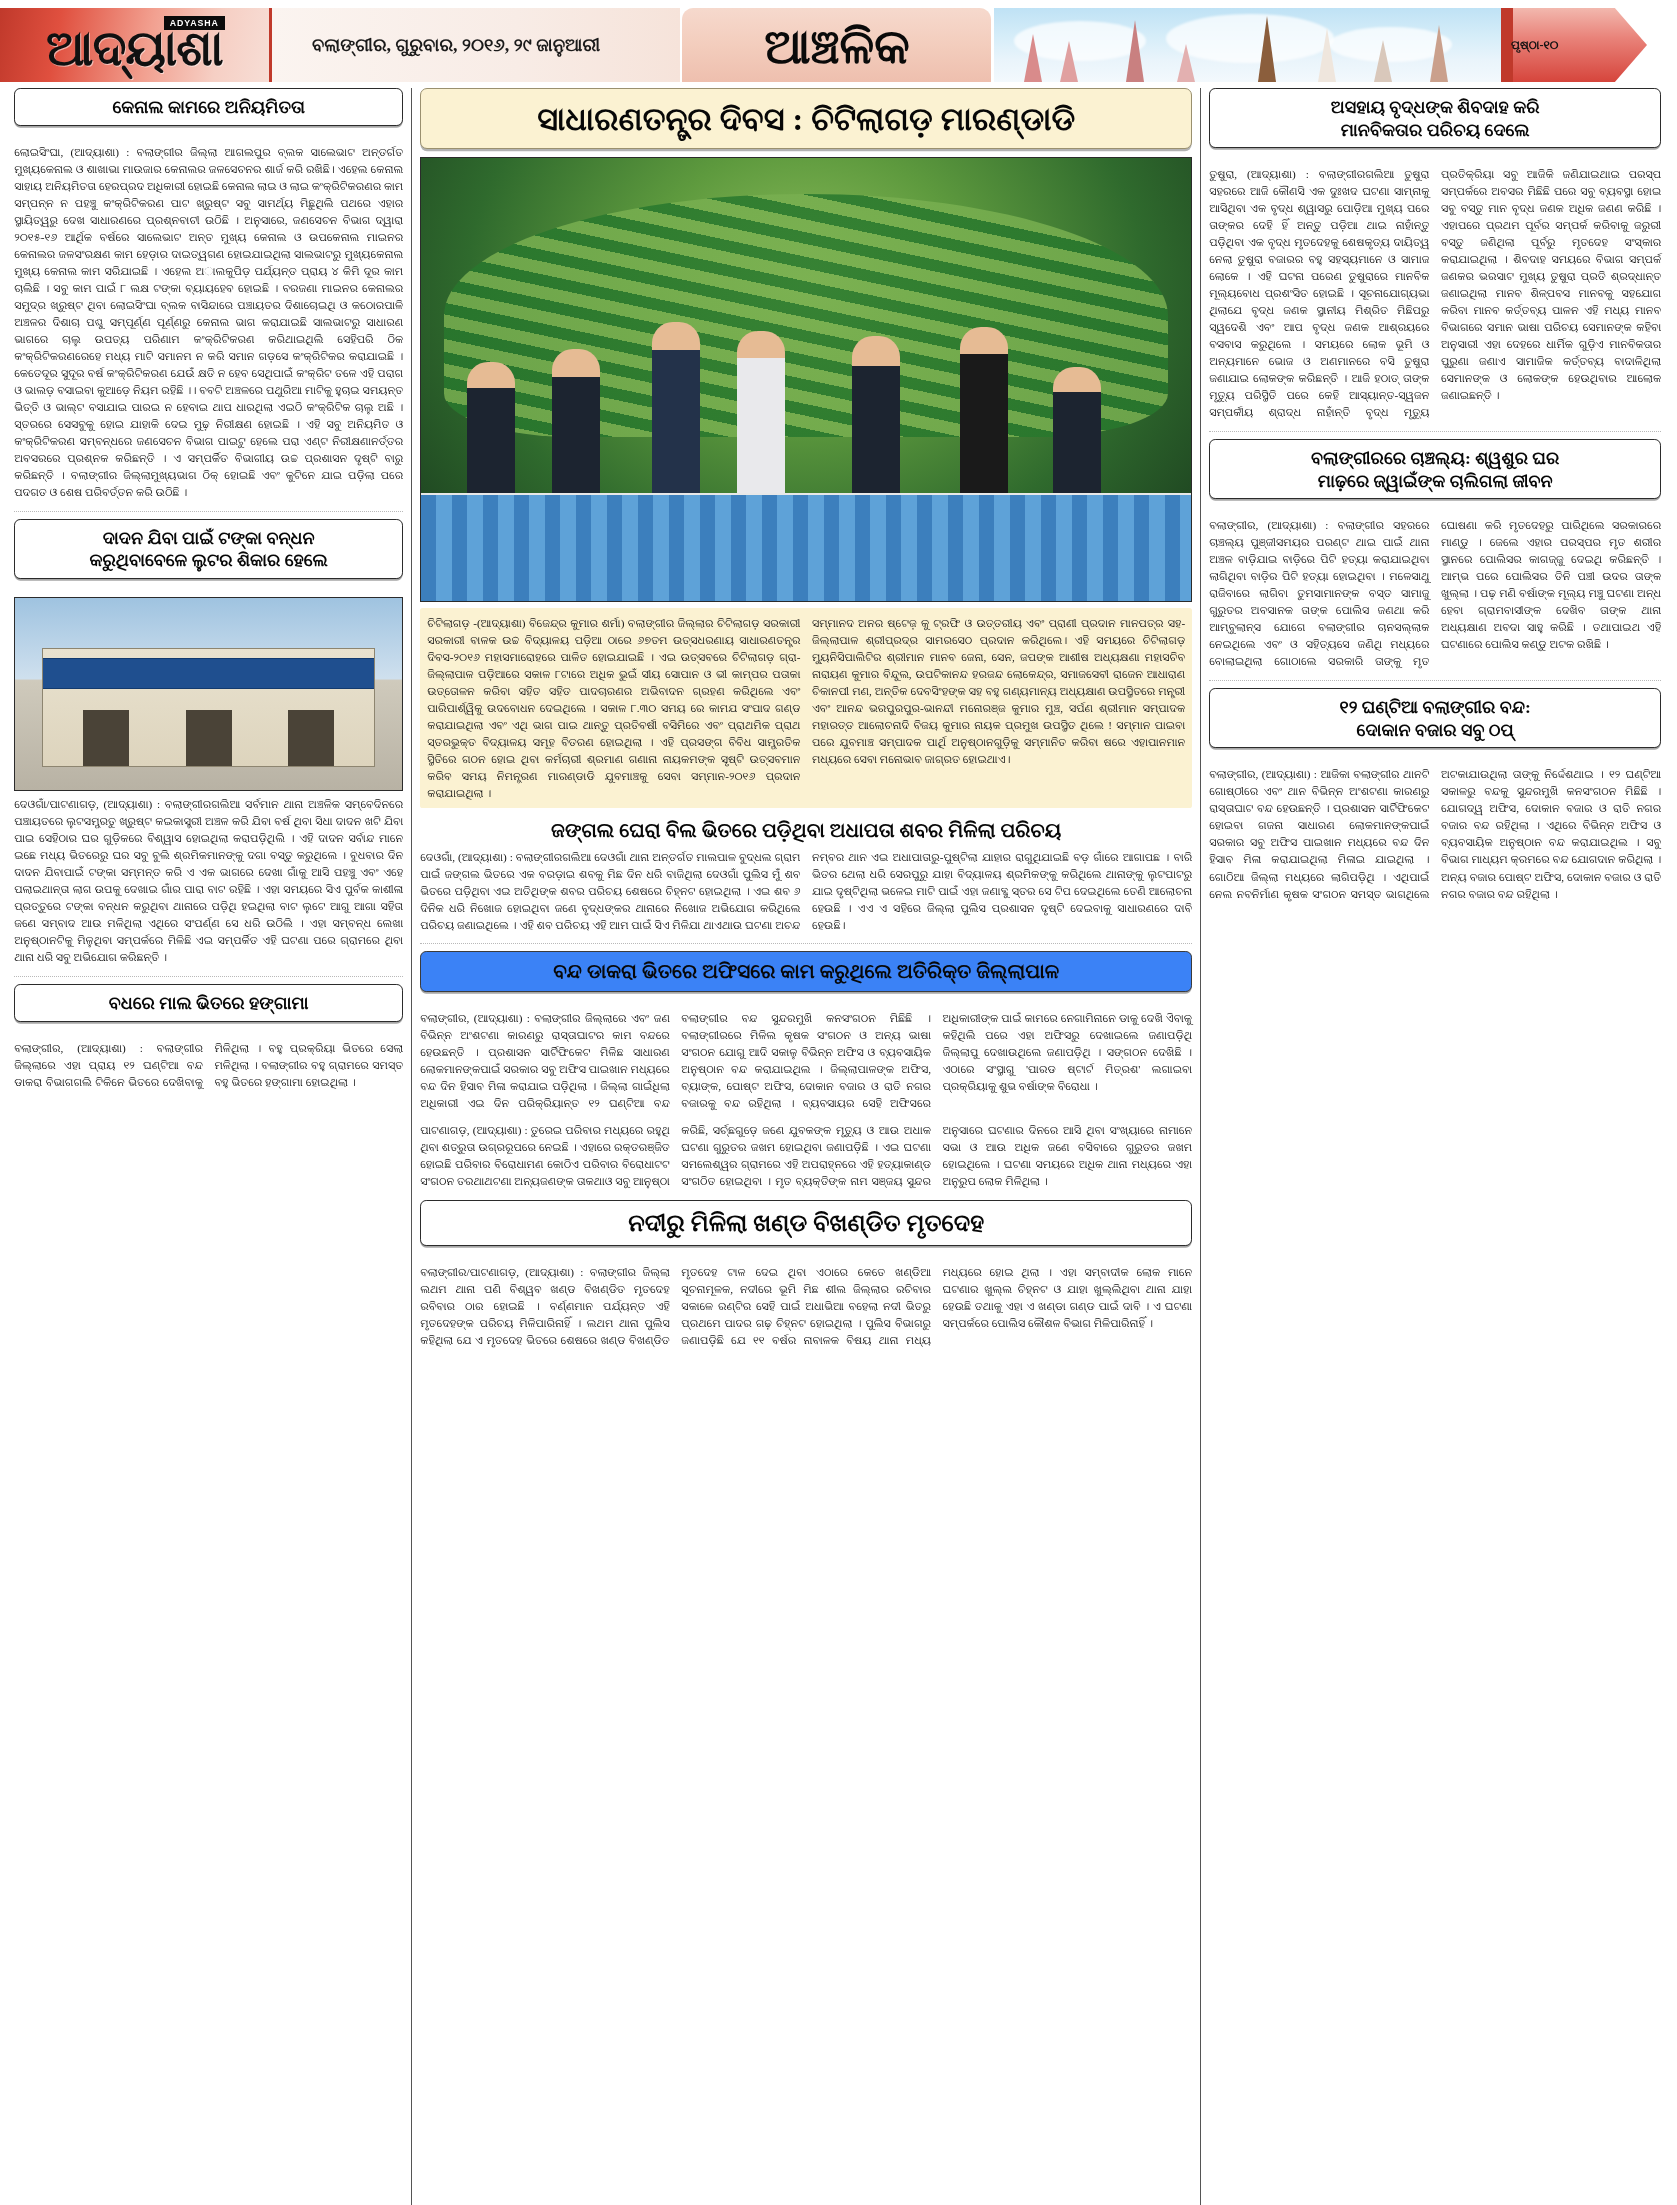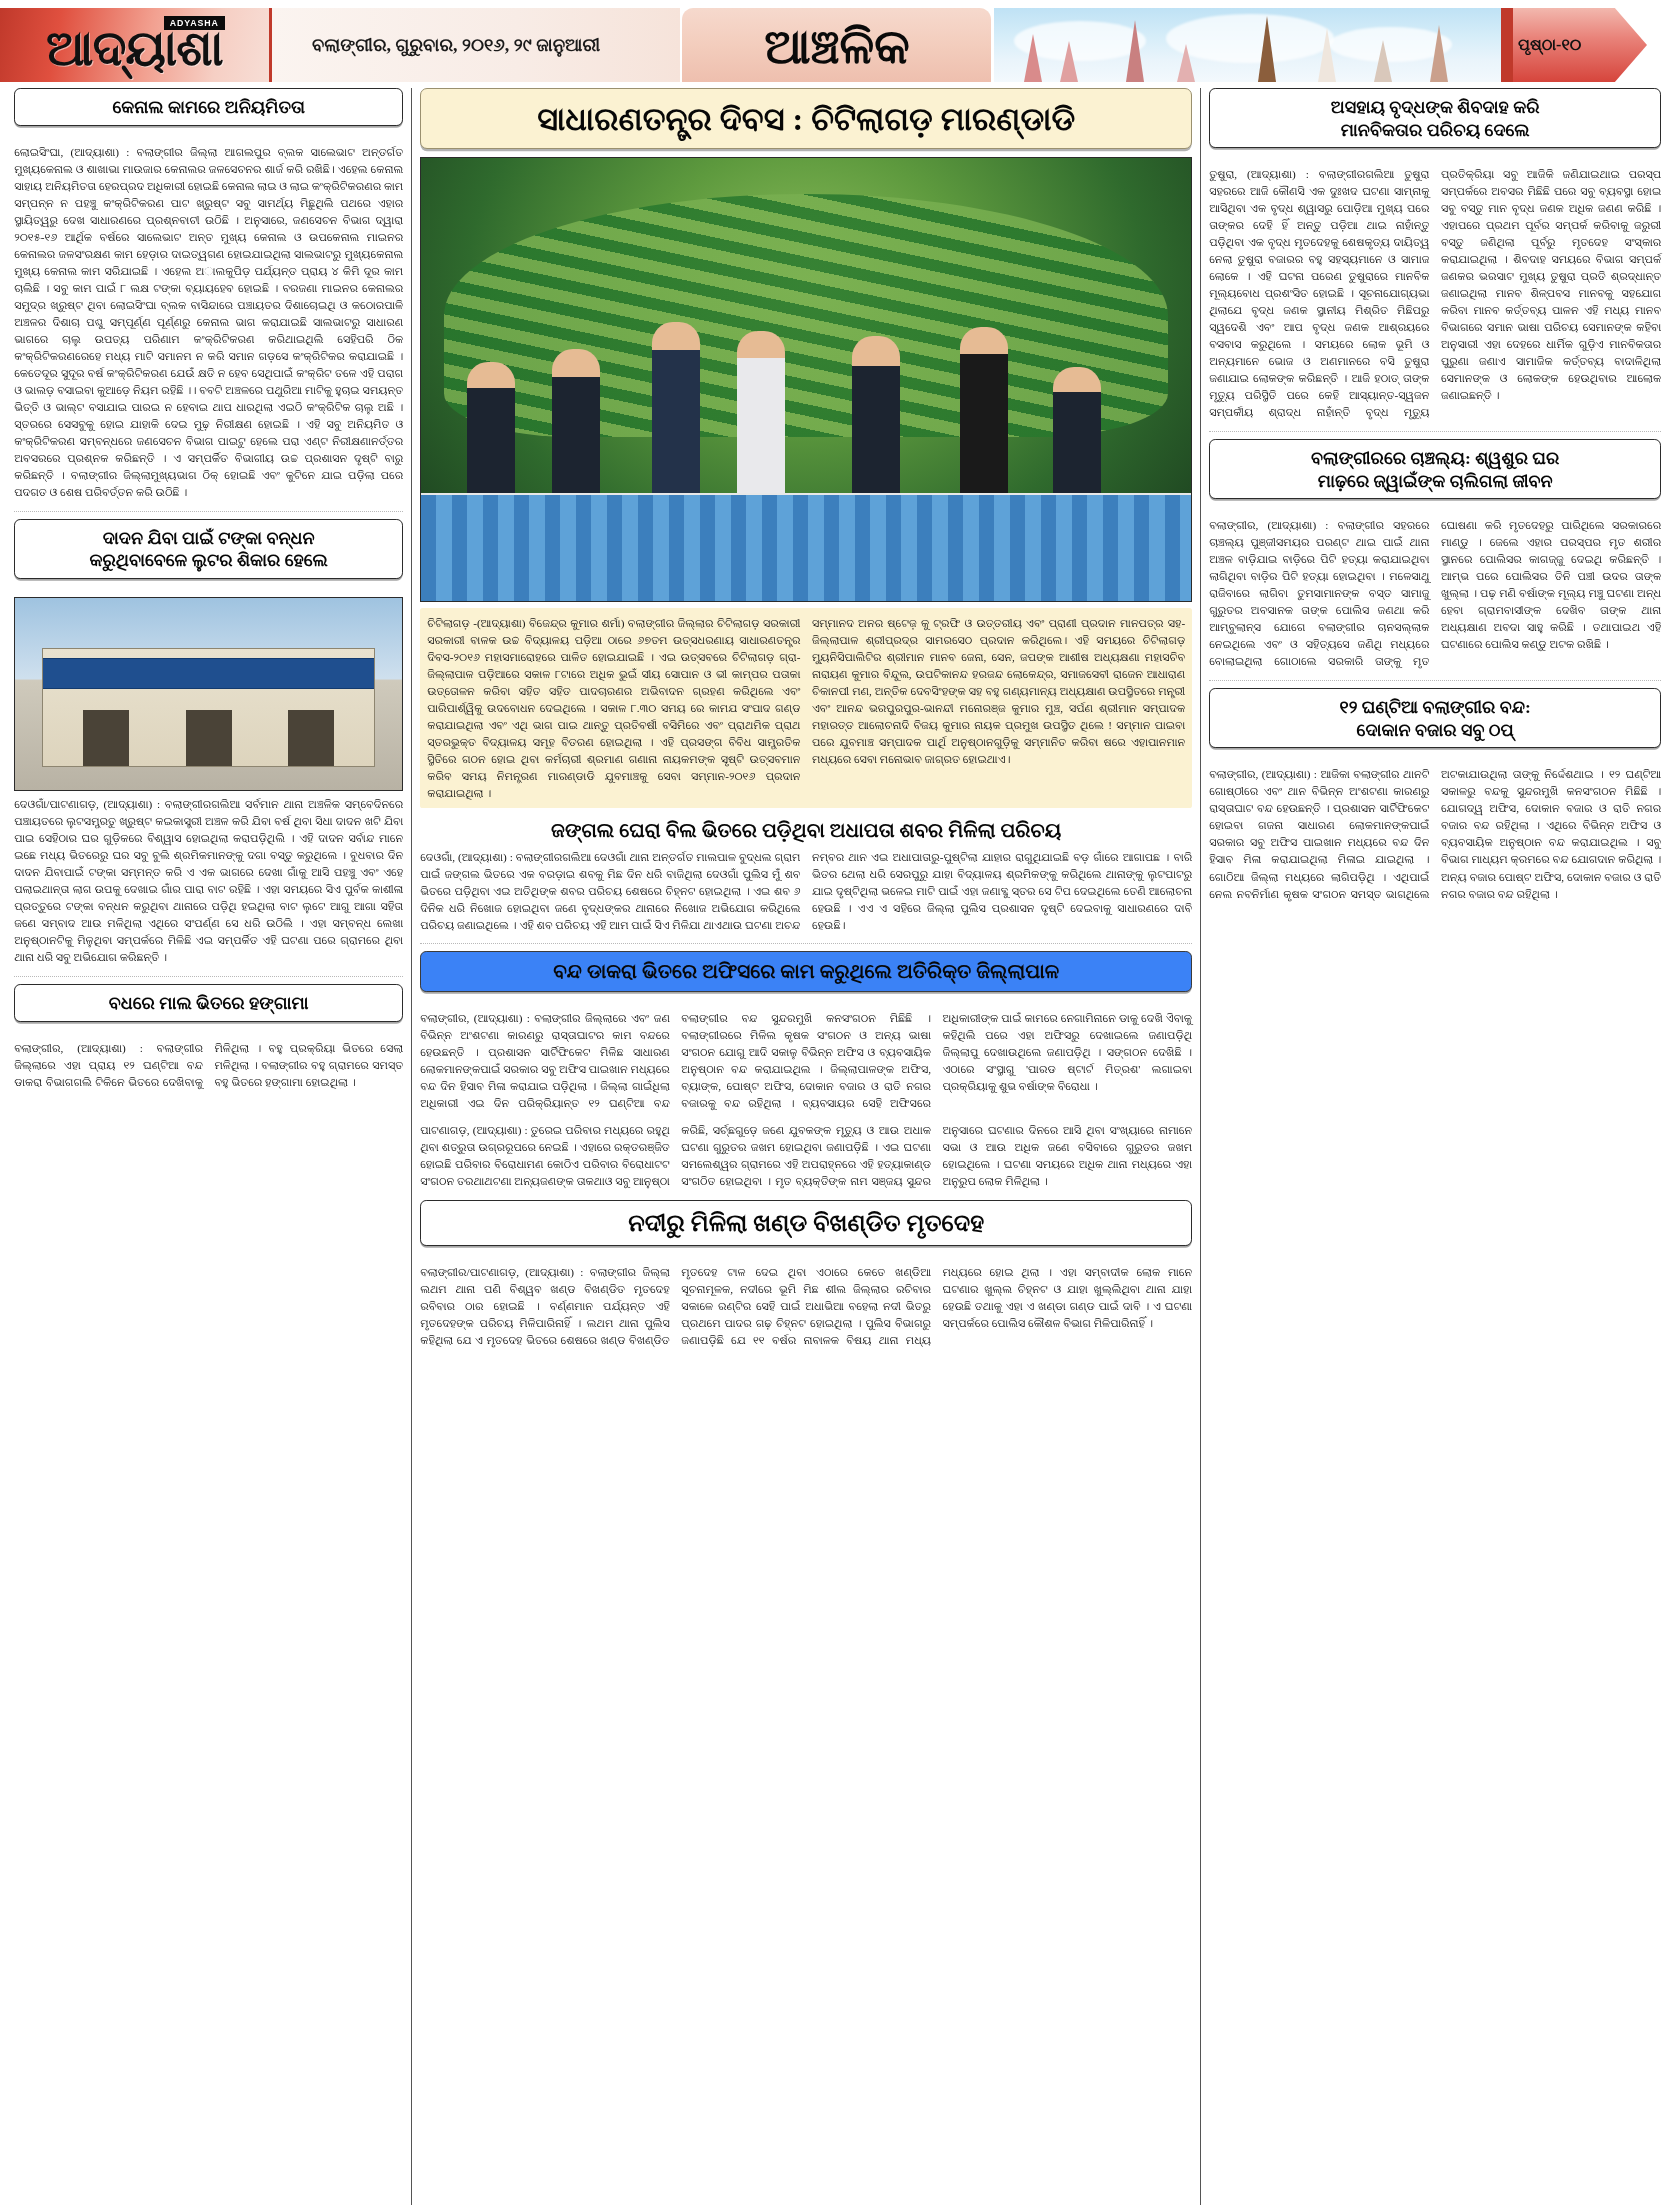--- a/index.html
+++ b/index.html
@@ -112,24 +112,24 @@
     background: linear-gradient(180deg,#f2b8ae 0%, #e9837a 40%, #d6453c 100%);
     clip-path: polygon(0 0, 78% 0, 100% 50%, 78% 100%, 0 100%);
   }
   .pageno-bar {
     position: absolute; left: 0; top: 0; bottom: 0;
     width: 11.5px; background: #c0392b;
   }
   .pageno-text {
     position: relative;
     font-family: "Liberation Serif", serif;
-    font-size: 16px;
+    font-size: 12px;
     font-weight: bold;
     color: #111;
-    margin-left: 17px;
+    margin-left: 10px;
   }
 
   
   #body-area {
     position: absolute;
     left: 6.2px; top: 88px;
     width: 1665px;
     height: 2629px;
     display: flex;
     gap: 0;

